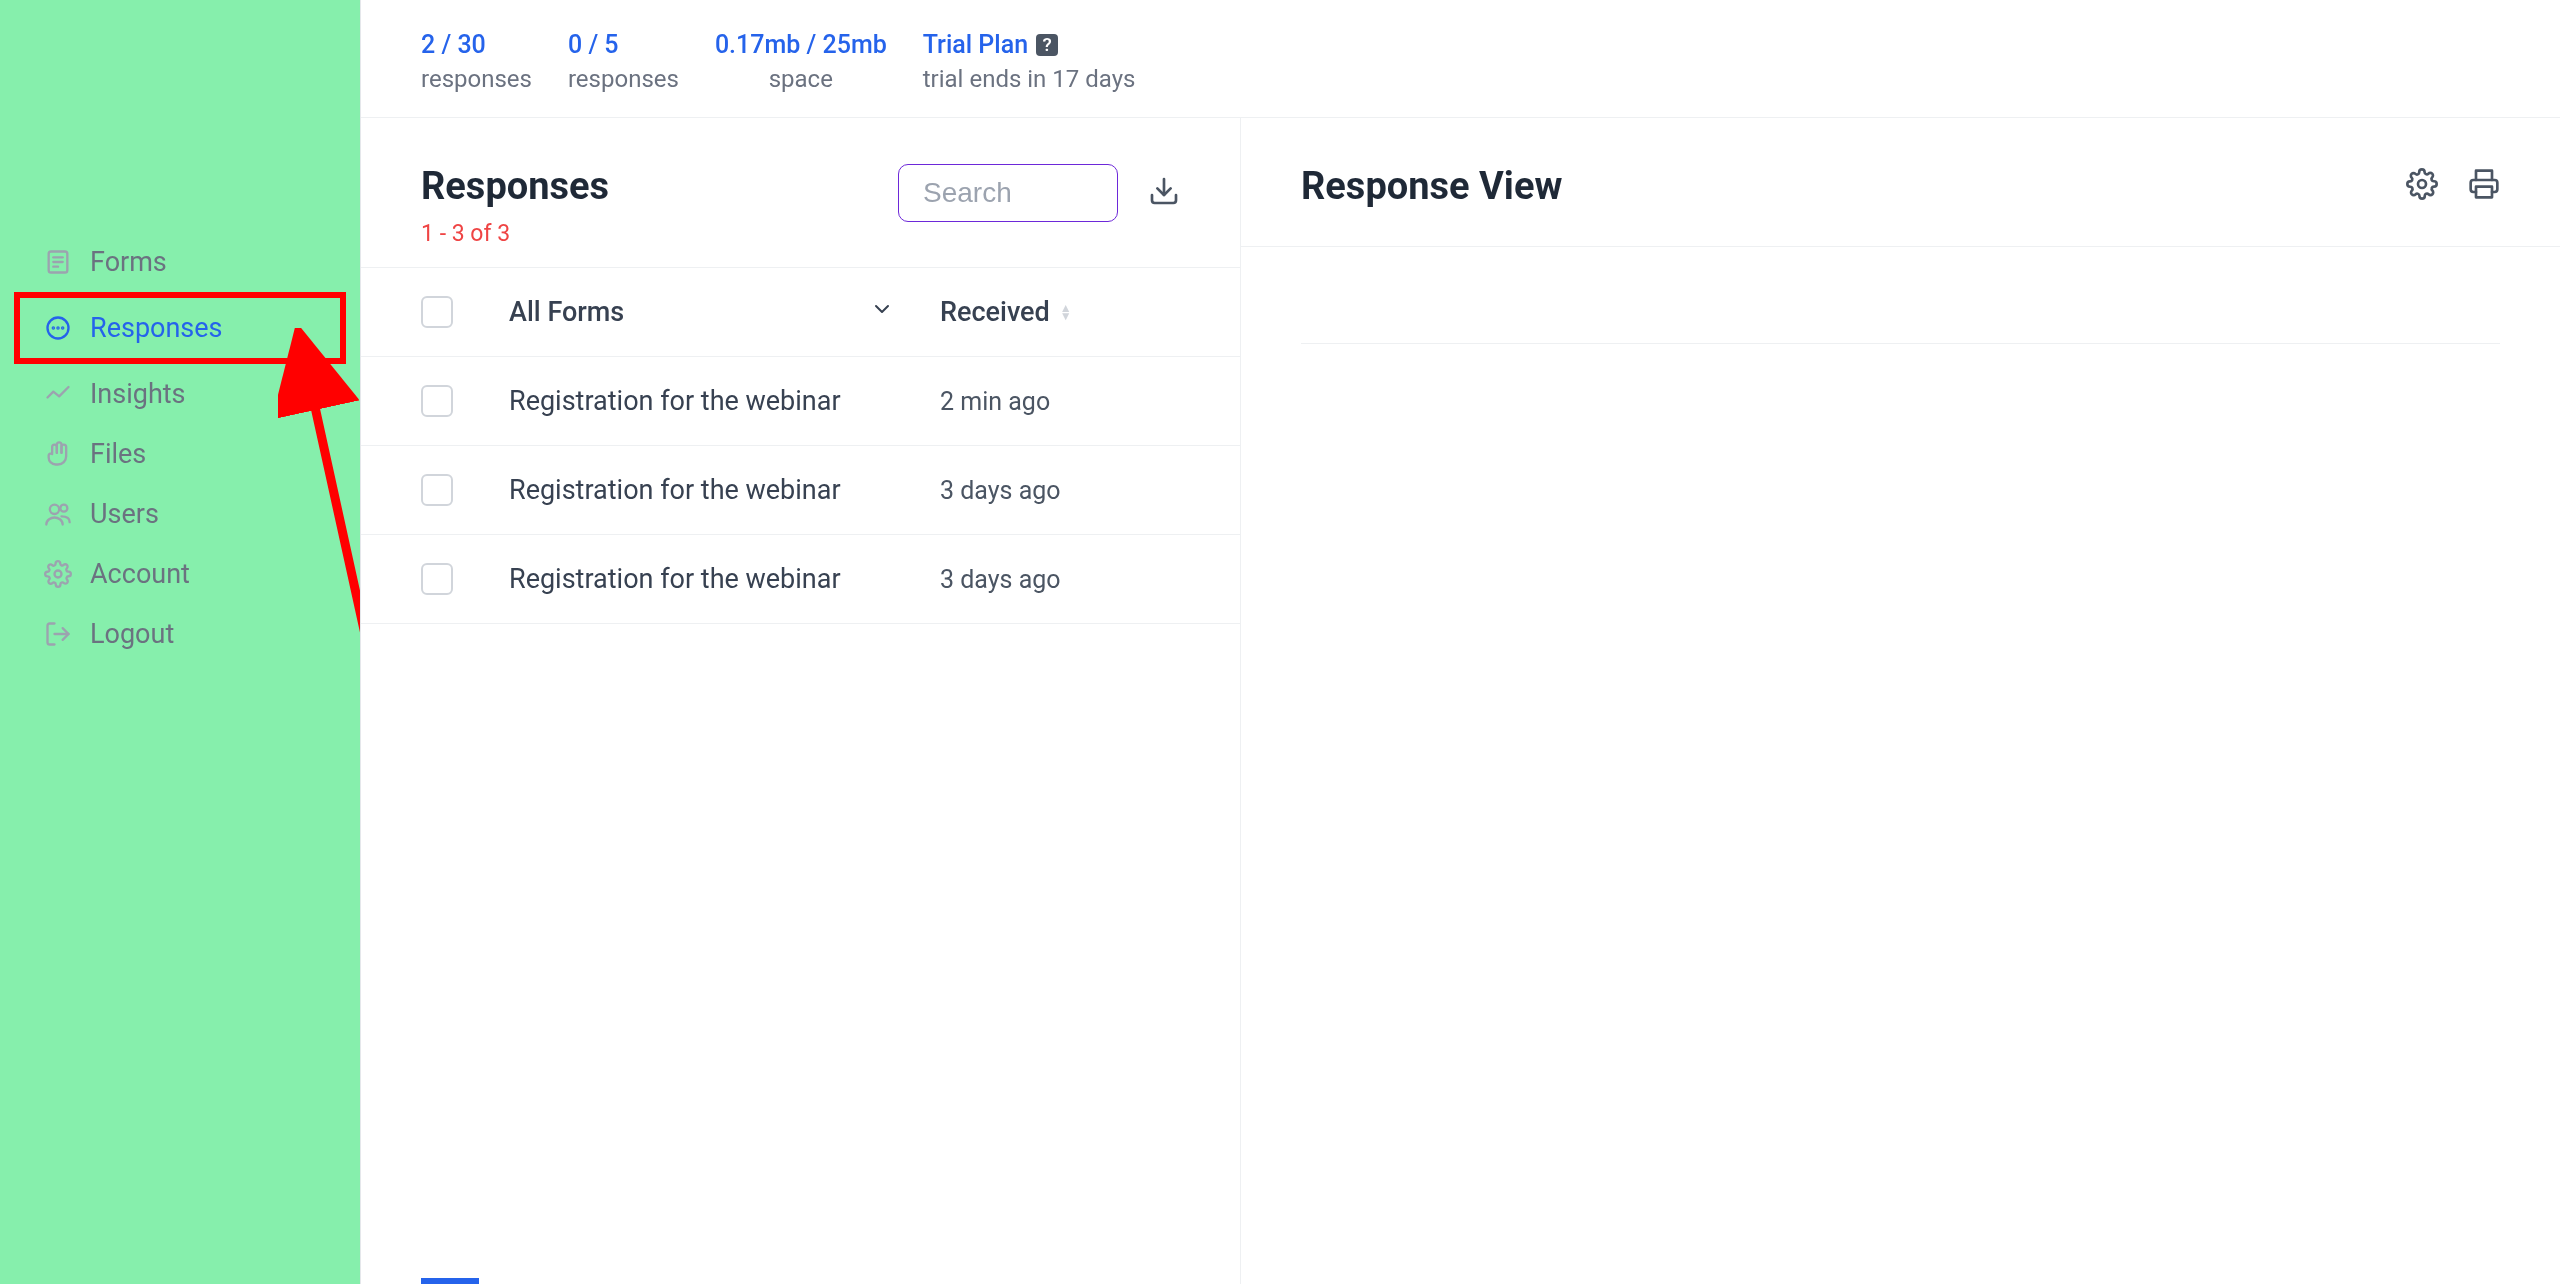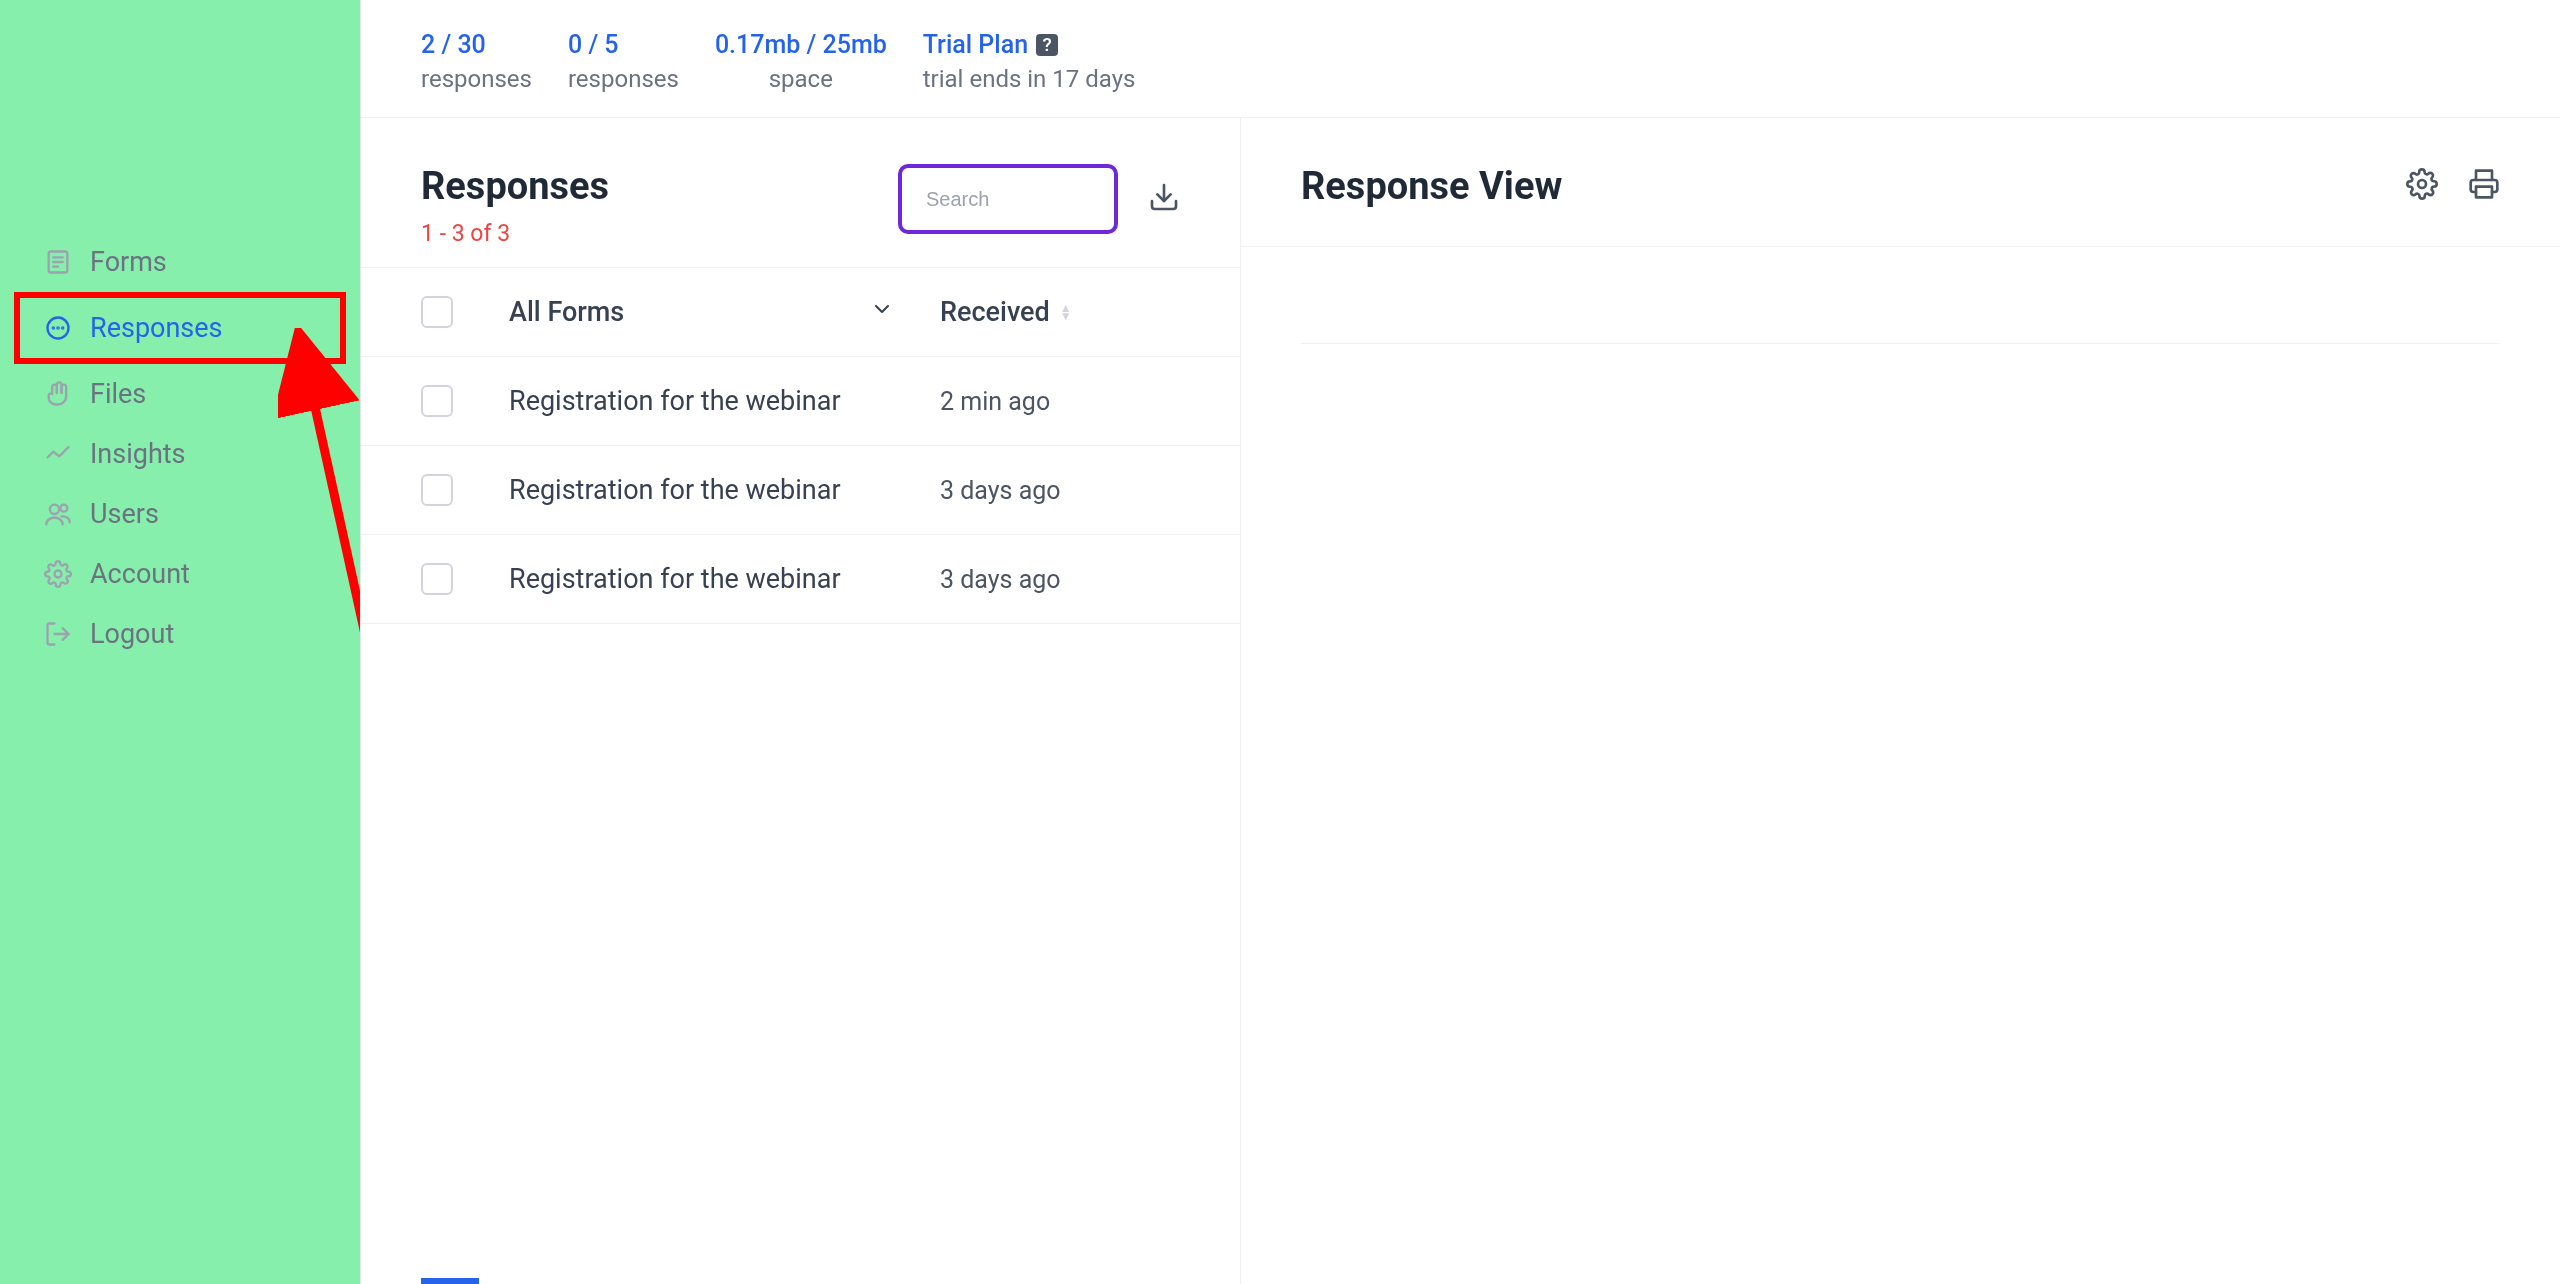--- a/index.html
+++ b/index.html
@@ -35,21 +35,21 @@
   .help-icon svg { stroke:#6b7280; }
 
   
   .content { flex:1; display:flex; }
   .panel { flex:1; }
   .panel-left { border-right:1px solid #eef0f2; min-width:880px; flex:0 0 880px; position:relative; }
   .panel-head { display:flex; align-items:flex-start; padding:46px 60px 20px 60px; border-bottom:1px solid #eef0f2; }
   .panel-title { font-size:38px; font-weight:700; color:#1f2937; }
   .panel-sub { font-size:23px; color:#ef4444; margin-top:12px; }
   .panel-head .head-tools { margin-left:auto; display:flex; align-items:center; gap:30px; }
-  .search-input { width:220px; height:70px; border:4px solid #6d28d9; border-radius:10px; padding:0 24px; font-size:20px; color:#6b7280; }
+  .search-input { width:220px; height:58px; border:1px solid #6d28d9; border-radius:10px; padding:0 24px; font-size:28px; color:#6b7280; }
   .search-input::placeholder { color:#9ca3af; }
   .download-icon svg { stroke:#4b5563; }
 
   
   .table-head { display:flex; align-items:flex-end; padding:28px 60px; border-bottom:1px solid #eef0f2; }
   .checkbox { width:32px; height:32px; border:2px solid #d1d5db; border-radius:6px; flex:0 0 32px; }
   .col-forms { flex:1; display:flex; align-items:center; gap:16px; margin-left:56px; font-size:27px; color:#374151; font-weight:500; }
   .col-received { width:240px; font-size:27px; color:#374151; display:flex; align-items:center; gap:10px; font-weight:500;}
   .chev svg { stroke:#374151; }
   .sort-icon { color:#d1d5db; font-size:12px; line-height:8px; display:flex; flex-direction:column; }
@@ -98,35 +98,35 @@
               <circle cx="16" cy="12" r="0.5" fill="#2563eb" stroke="#2563eb"></circle>
             </svg>
         </span>
         <span>Responses</span>
       </div>
     </div>
 
     <div class="nav-item">
       <span class="icon">
         <svg viewBox="0 0 24 24" width="28" height="28">
+            <polyline points="3 15 8 10 13 14 21 6"></polyline>
+          </svg>
+      </span>
+      <span>Insights</span>
+    </div>
+
+    <div class="nav-item">
+      <span class="icon">
+        <svg viewBox="0 0 24 24" width="28" height="28">
             <path d="M7 11V6a2 2 0 0 1 4 0v5"></path>
             <path d="M11 11V4a2 2 0 0 1 4 0v7"></path>
             <path d="M15 11V6a2 2 0 0 1 4 0v8a7 7 0 0 1-7 7H10a6 6 0 0 1-6-6v-2a2 2 0 0 1 3-1"></path>
           </svg>
       </span>
       <span>Files</span>
-    </div>
-
-    <div class="nav-item">
-      <span class="icon">
-        <svg viewBox="0 0 24 24" width="28" height="28">
-            <polyline points="3 15 8 10 13 14 21 6"></polyline>
-          </svg>
-      </span>
-      <span>Insights</span>
     </div>
 
     <div class="nav-item">
       <span class="icon">
         <svg viewBox="0 0 24 24" width="28" height="28">
             <circle cx="9" cy="8" r="4"></circle>
             <path d="M2 21c0-4 4-6 7-6s7 2 7 6"></path>
             <circle cx="17" cy="7" r="3"></circle>
             <path d="M15 14c3 0 7 1 7 5"></path>
           </svg>

